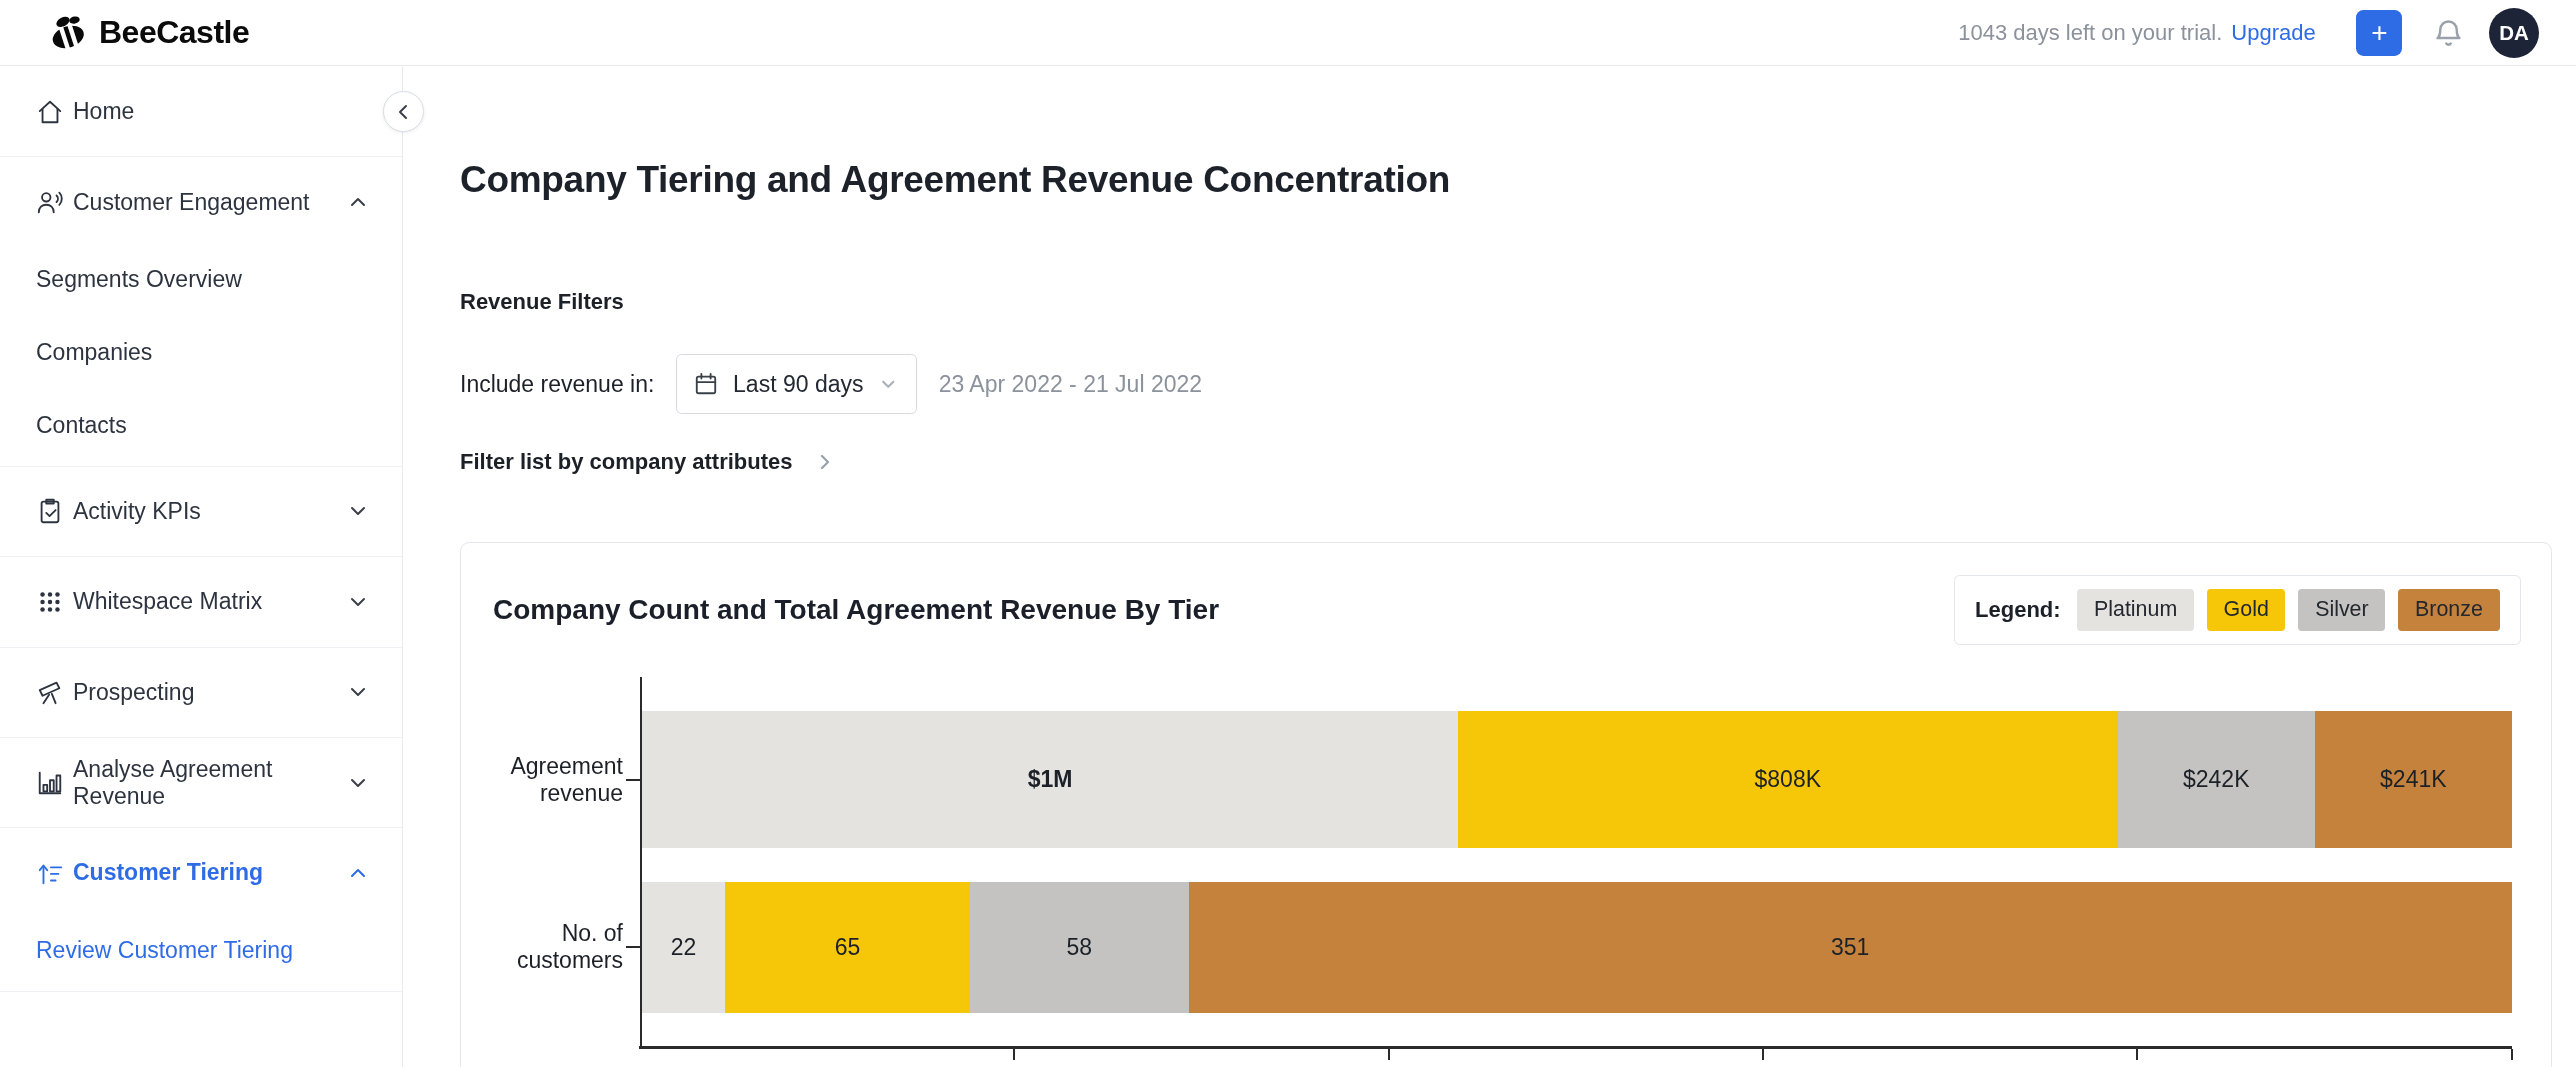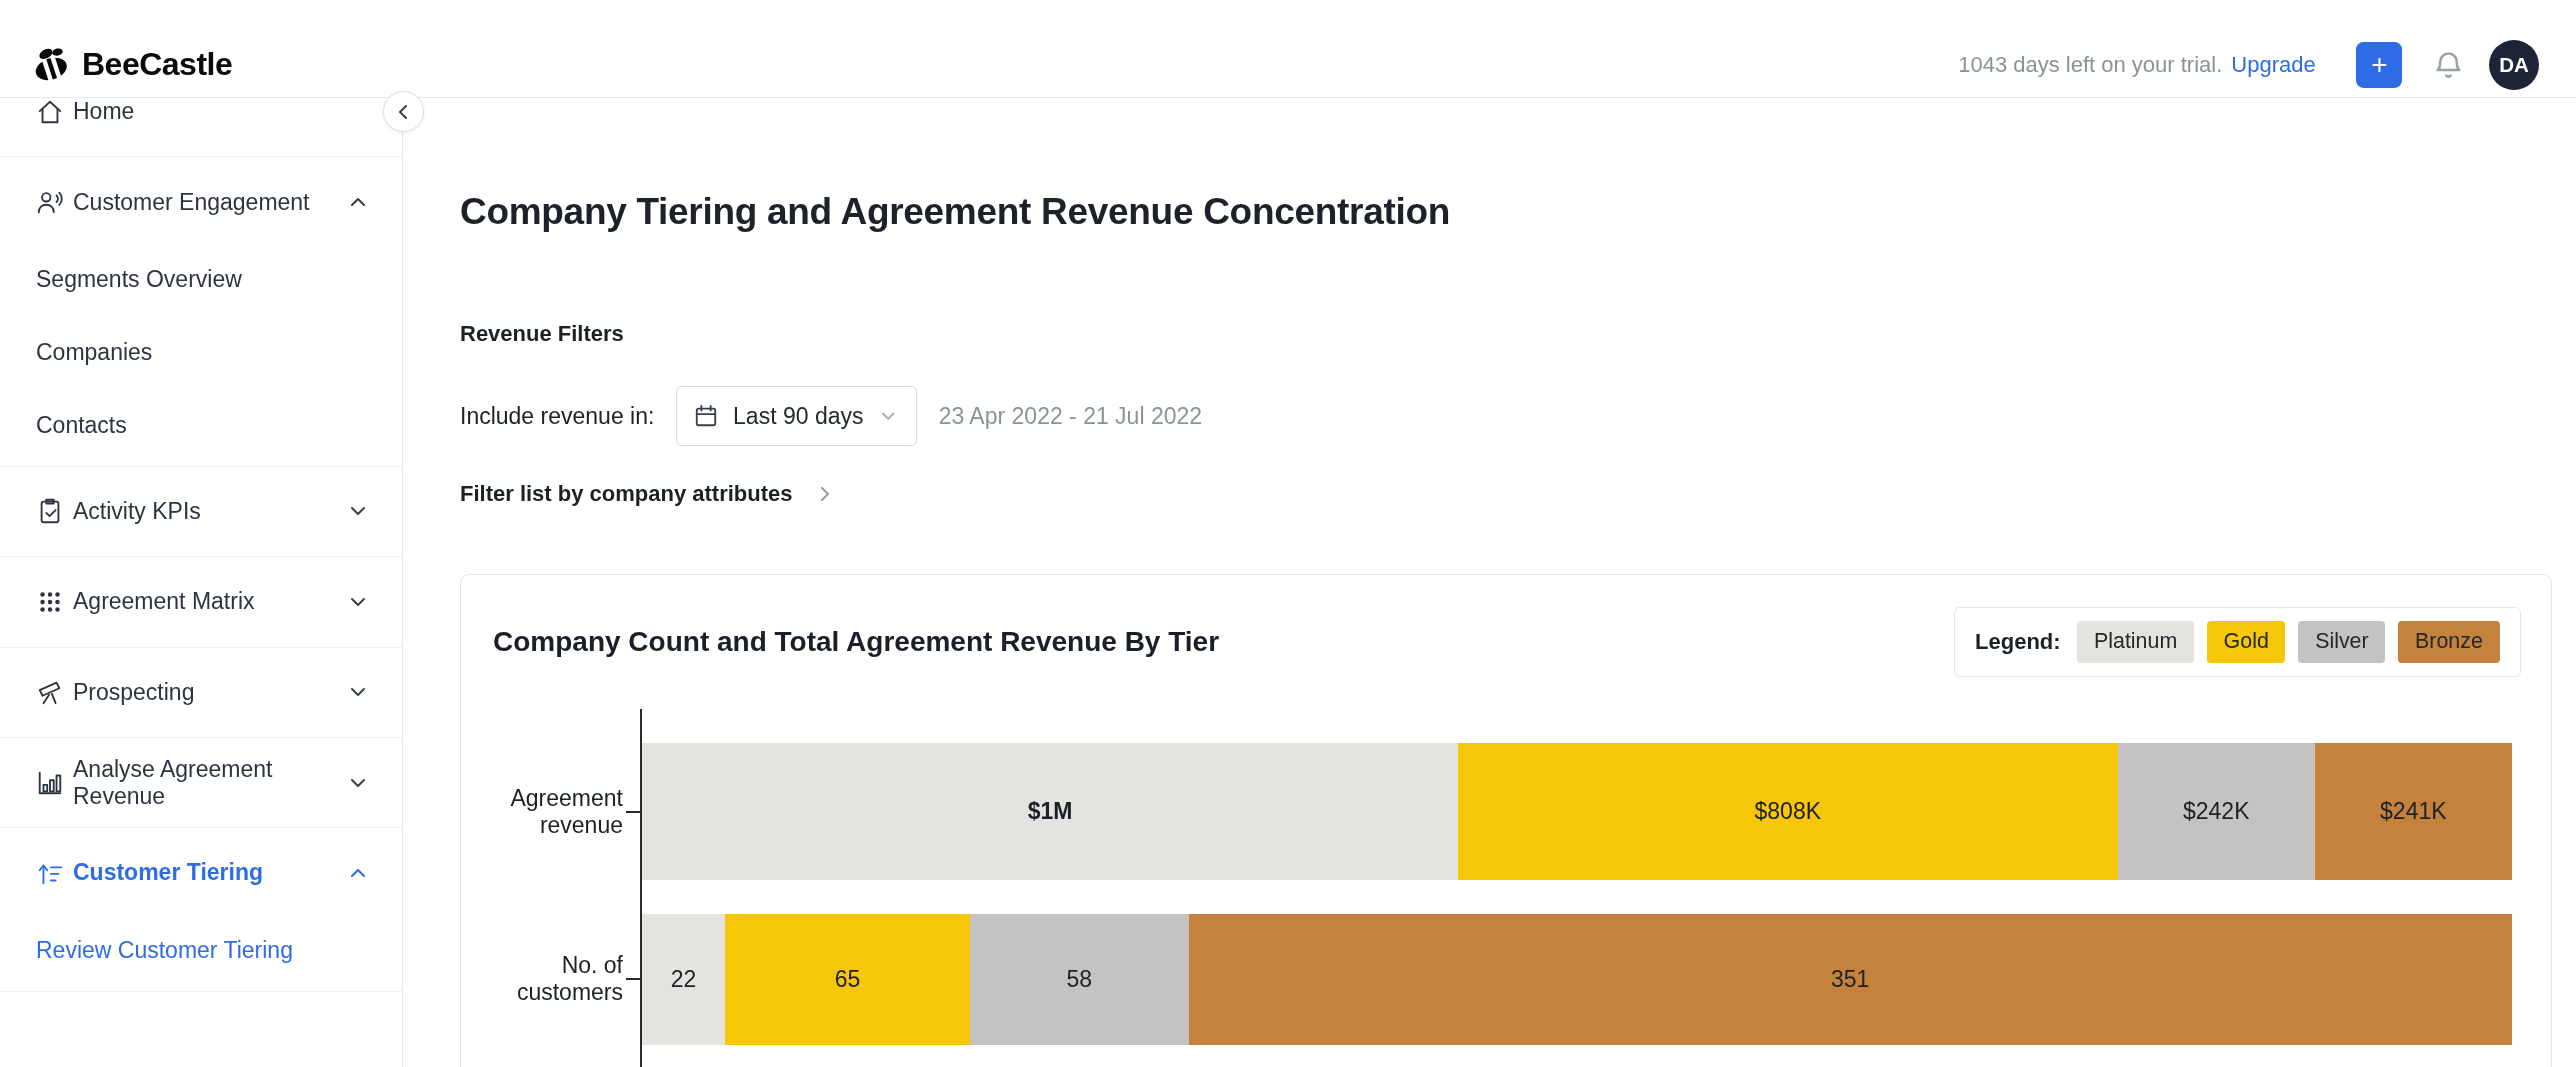--- a/index.html
+++ b/index.html
@@ -1,22 +1,22 @@
 <!DOCTYPE html>
 <html style="--accent: #2e6ce6; --avatar-bg: #1e2438; --axis: #2a2a2a; --topbar-border: #e7e9ee; --text-muted: #8b929c;font-size:15px"><head>
 <meta charset="utf-8">
 <style>
   * { box-sizing: border-box; margin: 0; padding: 0; }
   html, body { width: 2576px; height: 1068px; overflow: hidden; background: #ffffff;
     font-family: "Liberation Sans", "DejaVu Sans", sans-serif; color: #1c2027; }
 
   
   .topbar { height: 66px; border-bottom: 0.9px solid var(--topbar-border, #e7e9ee);
-    display: flex; align-items: center; justify-content: space-between; padding: 0 37px 0 28px;
-    background: #fff; position: relative; z-index: 5; margin-top: 32px; }
+    display: flex; align-items: center; justify-content: space-between; padding: 0 37px 0 45px;
+    background: #fff; position: relative; z-index: 5; }
   .brand { display: flex; align-items: center; gap: 11px; }
   .brand-name { font-size: 32px; font-weight: 700; color: #0b0b0b; letter-spacing: -0.5px; }
   .topbar-right { display: flex; align-items: center; gap: 24px; }
   .trial-text { font-size: 22px; color: var(--text-muted, #8b929c); }
   .upgrade { font-size: 22px; color: var(--accent, #2e6ce6); font-weight: 500; cursor: pointer; text-decoration: none; margin-left: -15px; }
   .add-btn { width: 46px; height: 46px; border-radius: 7.4px; border: none; background: var(--accent, #2e6ce6);
     color: #fff; font-size: 28px; line-height: 1; cursor: pointer; margin-left: 16.7px; }
   .bell { display: inline-flex; margin-left: 5.6px; cursor: pointer; }
   .avatar { width: 50px; height: 50px; border-radius: 50%; background: var(--avatar-bg, #1e2438);
     color: #fff; font-size: 20.5px; font-weight: 700; display: flex; align-items: center; justify-content: center; cursor: pointer; }
@@ -174,21 +174,21 @@
             <circle cx="15" cy="7" r="2.4"></circle>
             <circle cx="23" cy="7" r="2.4"></circle>
           <circle cx="7" cy="15" r="2.4"></circle>
             <circle cx="15" cy="15" r="2.4"></circle>
             <circle cx="23" cy="15" r="2.4"></circle>
           <circle cx="7" cy="23" r="2.4"></circle>
             <circle cx="15" cy="23" r="2.4"></circle>
             <circle cx="23" cy="23" r="2.4"></circle>
         </svg>
       </span>
-      <span class="nav-label">Agreement Matrix</span>
+      <span class="nav-label">Whitespace Matrix</span>
       <span class="nav-chevron">
         <svg width="24" height="24" viewBox="0 0 24 24" fill="none" stroke="#3a4049" stroke-width="2" stroke-linecap="round" stroke-linejoin="round">
             <polyline points="6 9 12 15 18 9"></polyline>
           </svg>
       </span>
     </div>
   </div>
 
   <div class="nav-group">
     <div class="nav-item">

